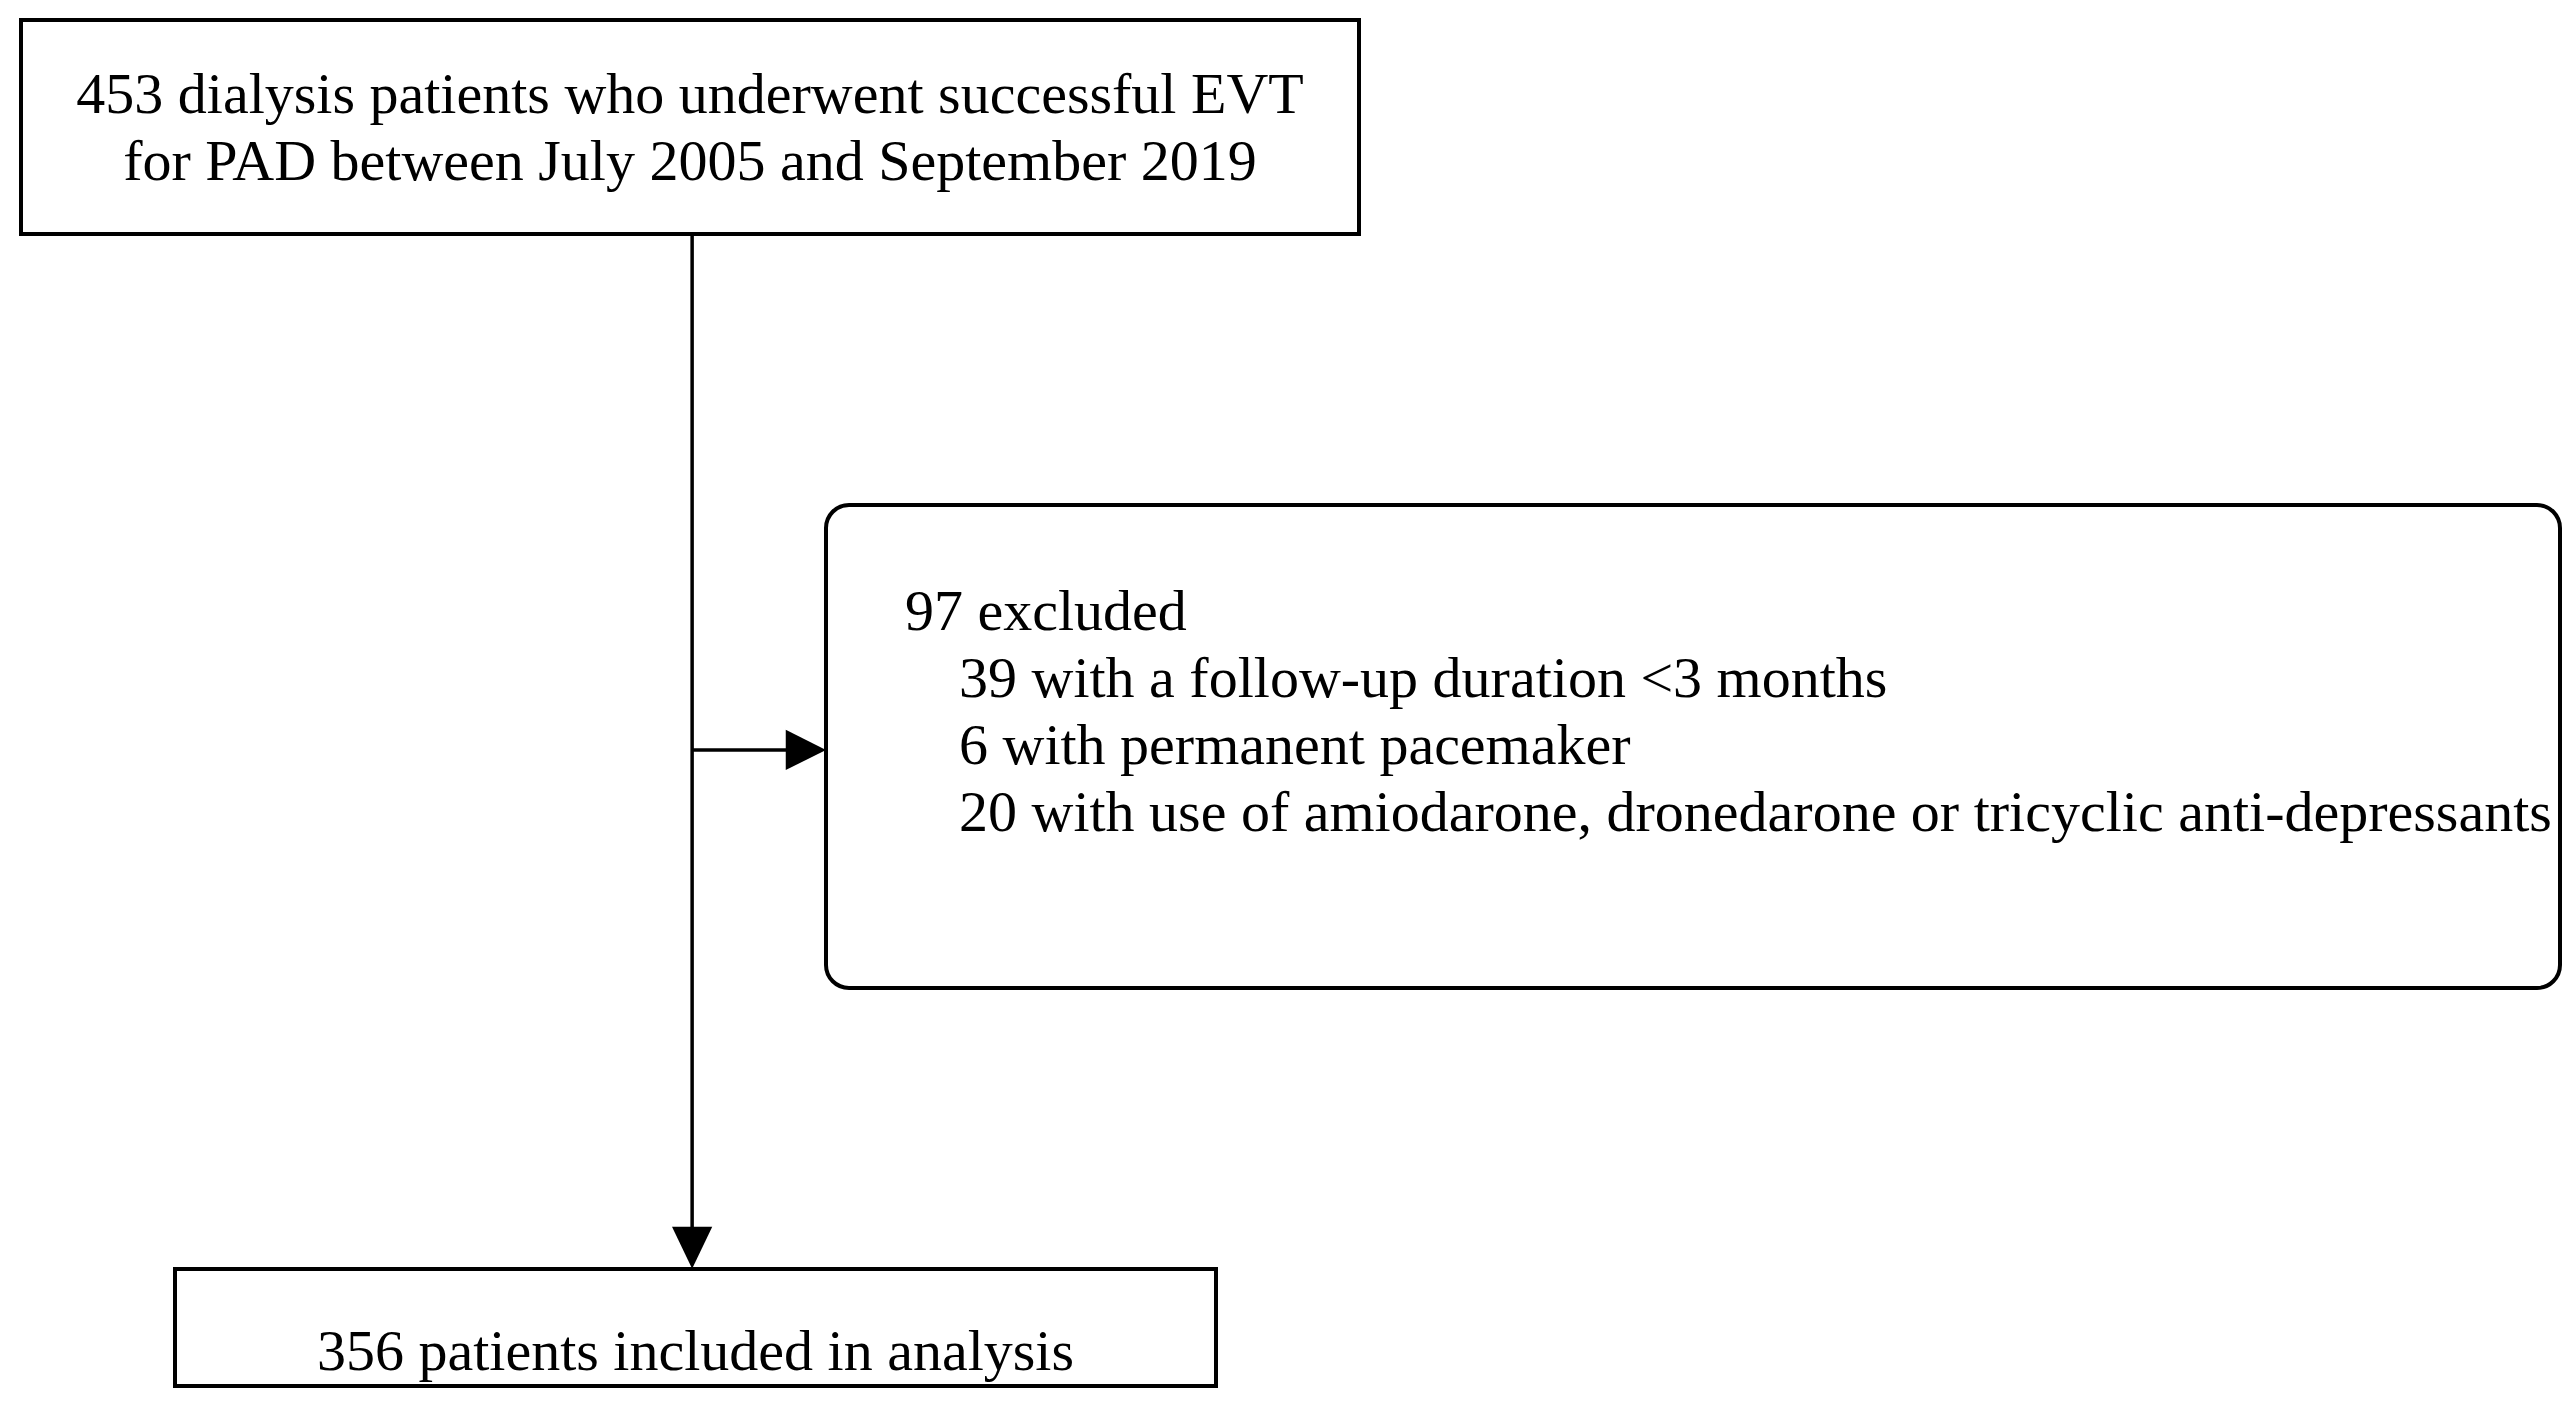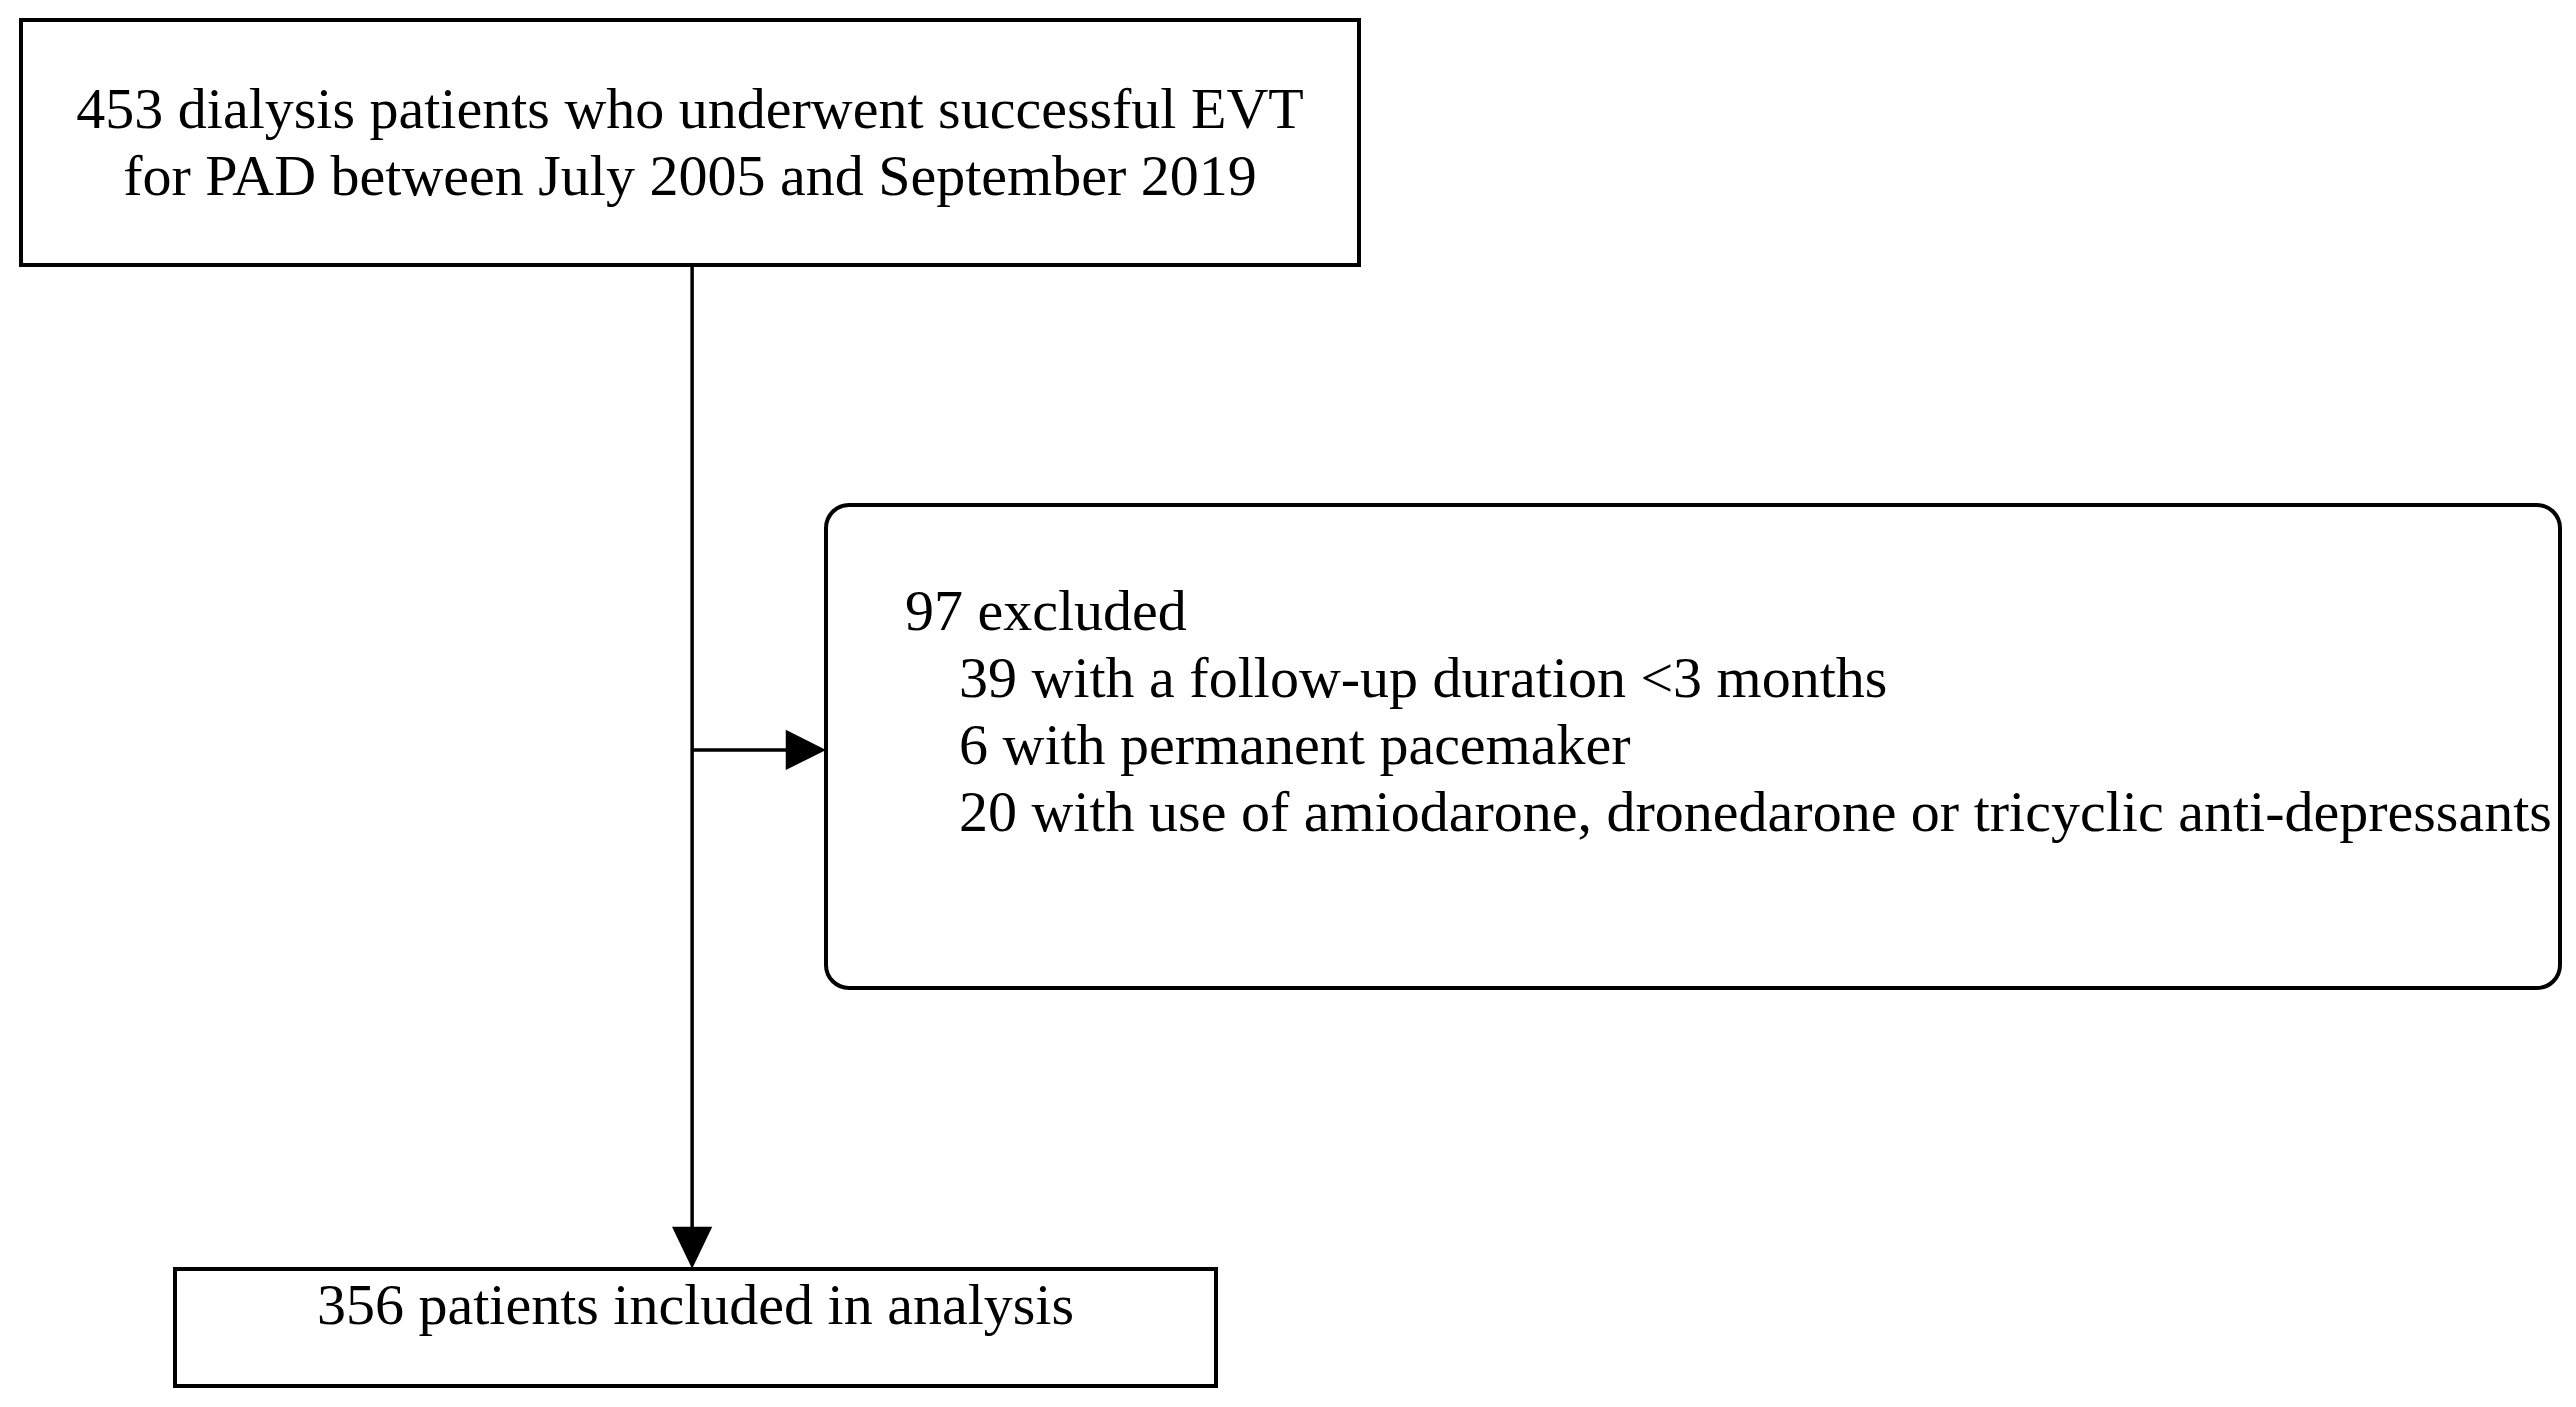--- a/index.html
+++ b/index.html
@@ -27,21 +27,21 @@
   .box {
     position: absolute;
     box-sizing: border-box;
     border: 4.4px solid #000000;
     background: #ffffff;
   }
   .enrollment-box {
     left: 19px;
     top: 17.5px;
     width: 1342px;
-    height: 249px;
+    height: 218px;
     display: flex;
     flex-direction: column;
     align-items: center;
     justify-content: center;
     text-align: center;
     font-size: 58px;
     line-height: 67px;
     white-space: nowrap;
   }
   .exclusion-box {
@@ -57,21 +57,21 @@
   }
   .exclusion-item {
     margin-left: 54px;
   }
   .included-box {
     left: 173px;
     top: 1267px;
     width: 1045px;
     height: 121px;
     display: flex;
-    align-items: flex-start;
+    align-items: flex-end;
     justify-content: center;
     text-align: center;
     font-size: 58px;
     line-height: 67px;
     white-space: nowrap;
   }
 </style>
 </head>
 <body>
 

